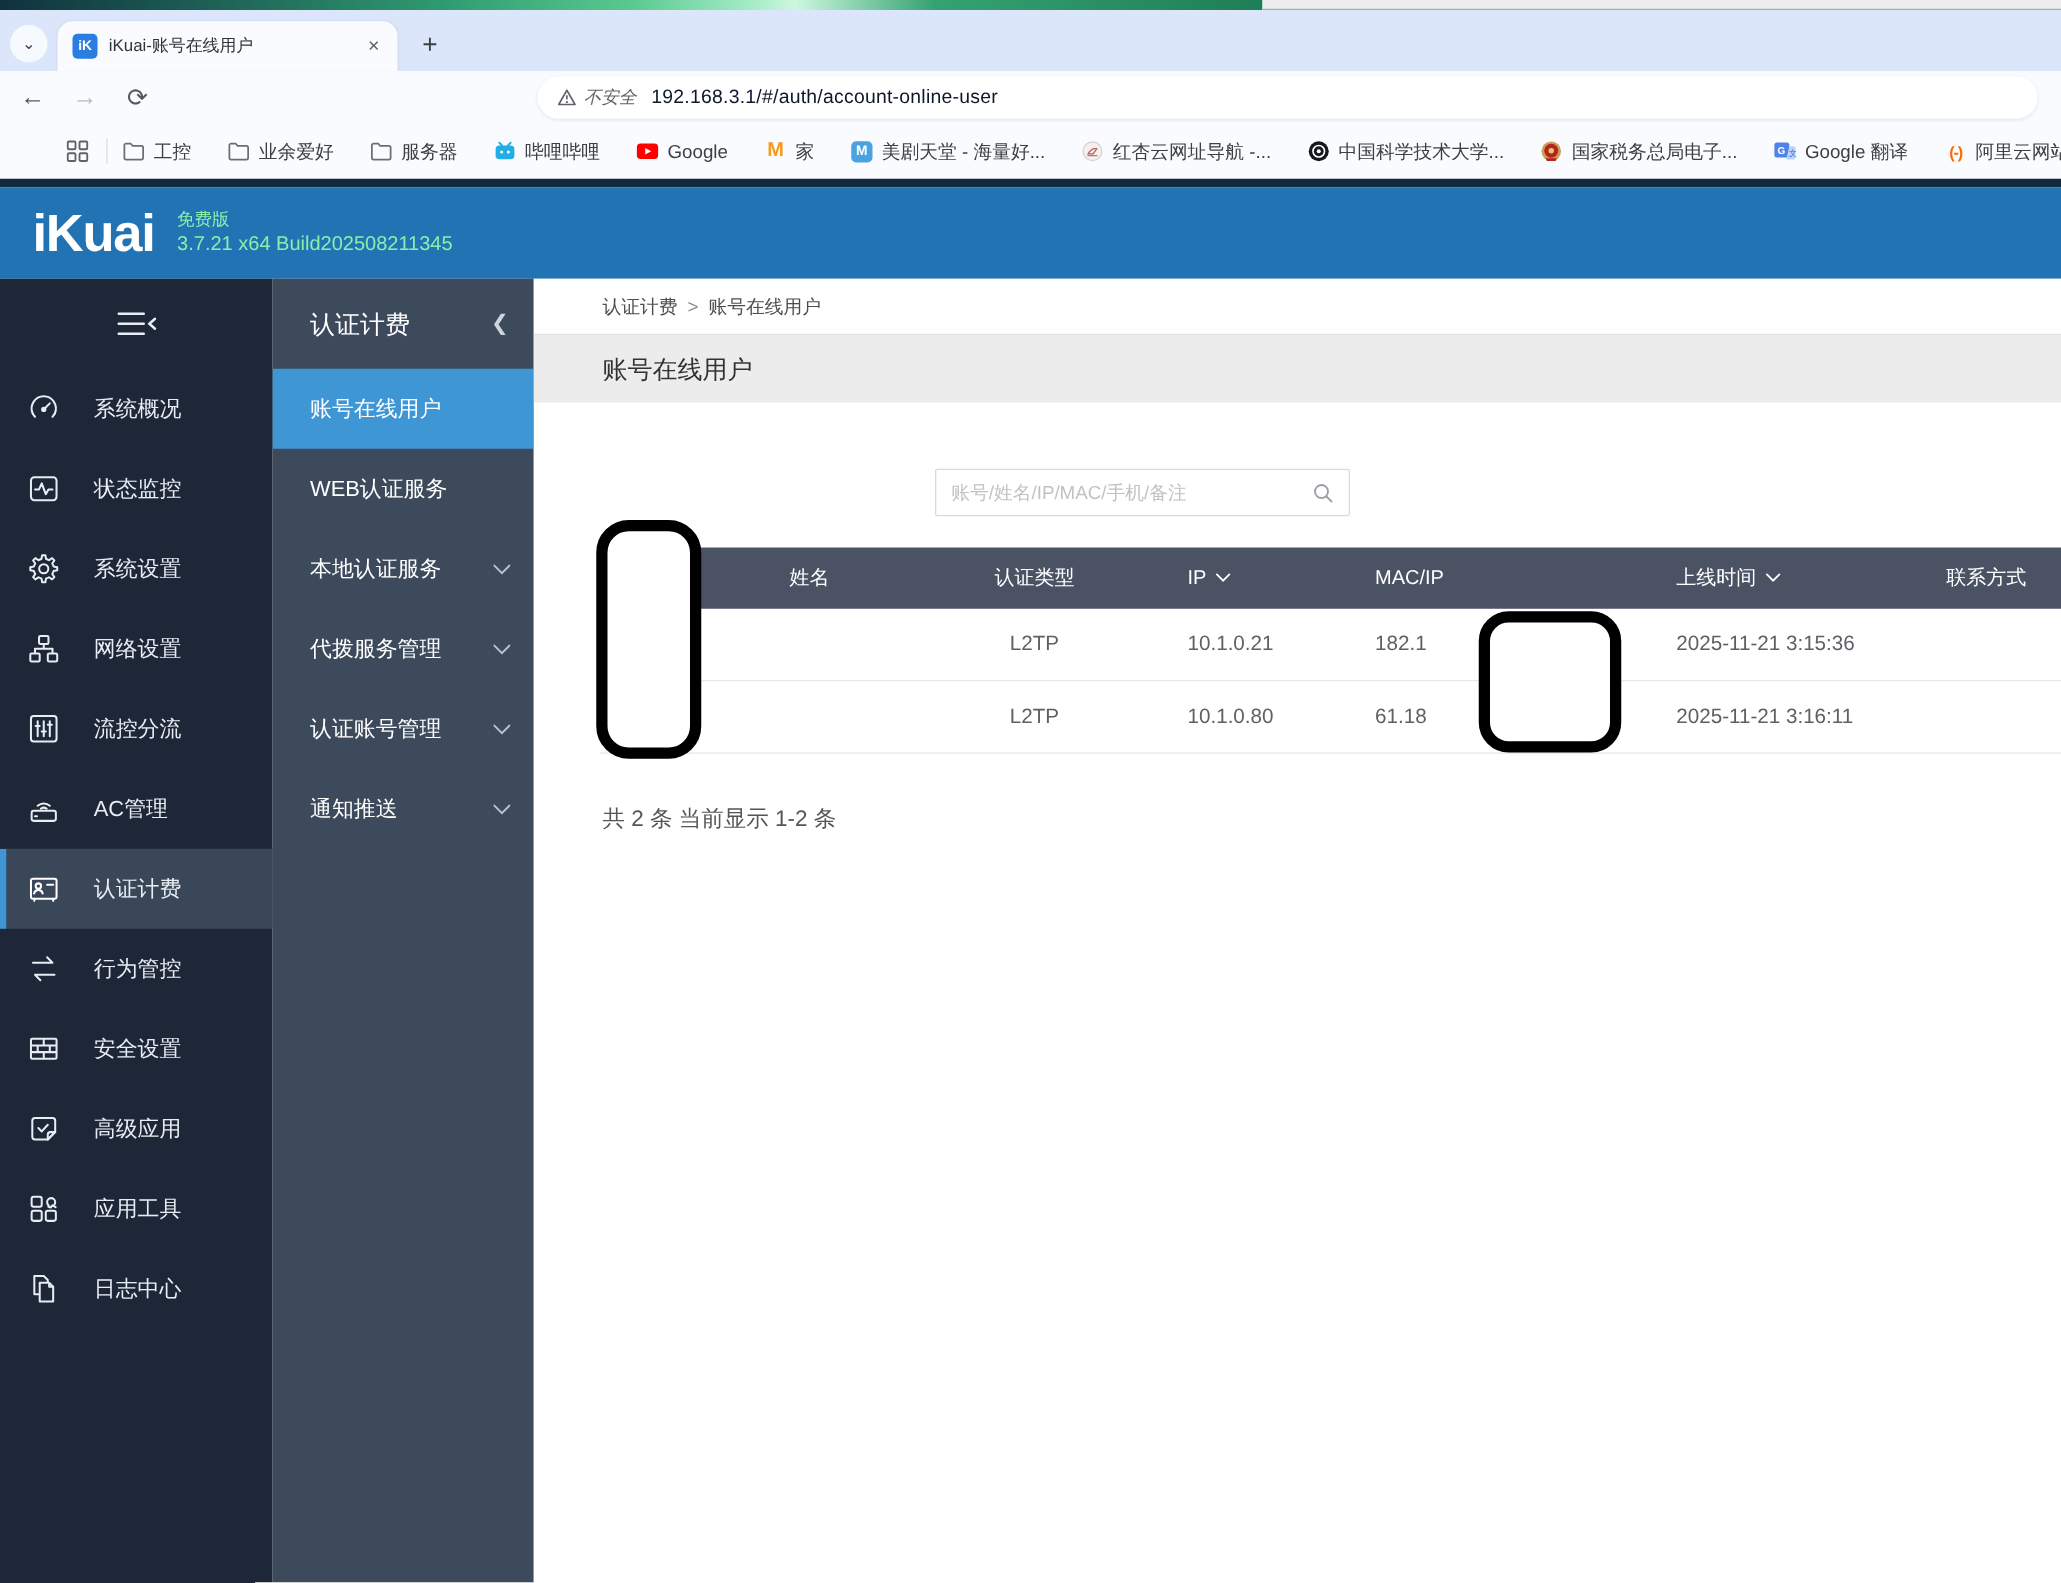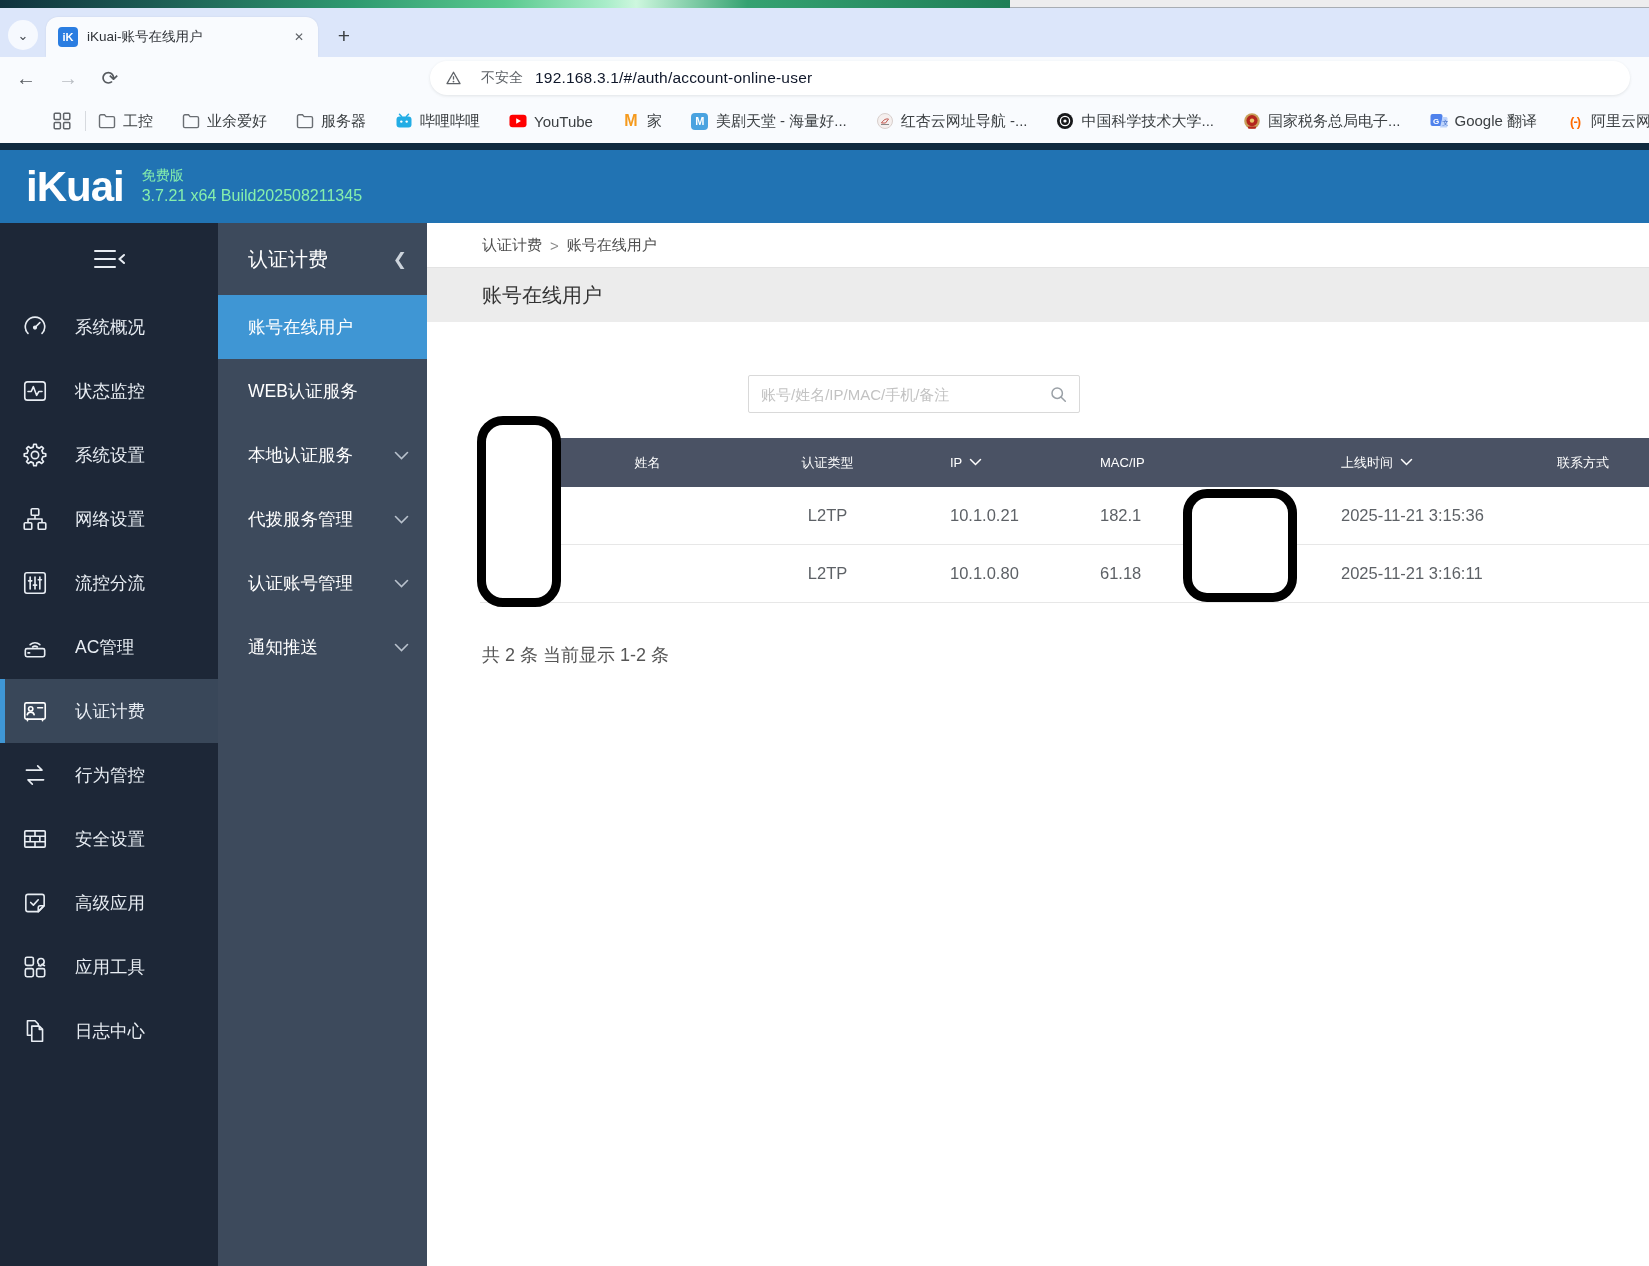--- a/index.html
+++ b/index.html
@@ -18,21 +18,21 @@
   .tab { position:absolute; left:46px; top:9px; width:272px; height:40px; background:#f9fbfe; border-radius:12px 12px 0 0; display:flex; align-items:center; padding:0 10px 0 12px; box-shadow:0 0 2px rgba(0,0,0,.08); }
   .favicon { width:20px; height:20px; border-radius:4px; background:#2a7de1; color:#fff; font-size:11px; font-weight:bold; display:flex; align-items:center; justify-content:center; flex:none; }
   .tab-title { flex:1; margin-left:9px; font-size:13.5px; color:#303338; white-space:nowrap; overflow:hidden; }
   .tab-close { width:18px; height:18px; border-radius:50%; color:#5f6368; font-size:12px; display:flex; align-items:center; justify-content:center; flex:none; }
   .new-tab { position:absolute; left:330px; top:14px; width:28px; height:28px; color:#3c4043; font-size:21px; font-weight:300; display:flex; align-items:center; justify-content:center; }
 
   .toolbar { position:absolute; left:0; top:57px; width:1649px; height:42px; background:#f9fbfe; }
   .nav-btn { position:absolute; top:5px; width:32px; height:32px; display:flex; align-items:center; justify-content:center; font-size:20px; color:#55595e; }
   .nav-btn.disabled { color:#b8bcc2; }
   .omnibox { position:absolute; left:430px; top:4px; width:1200px; height:34px; background:#ffffff; border-radius:17px; box-shadow:0 1px 3px rgba(60,64,67,.12); display:flex; align-items:center; padding:0 16px; }
-  .warn-chip { display:flex; align-items:center; gap:20px; color:#5f6368; font-size:14px; padding-right:12px; }
+  .warn-chip { display:flex; align-items:center; gap:6px; color:#5f6368; font-size:14px; padding-right:12px;font-style:italic; }
   .url-text { font-size:15.5px; color:#0f172a; letter-spacing:.2px; }
 
   .bookmarks { position:absolute; left:0; top:99px; width:1649px; height:44px; background:#f9fbfe; display:flex; align-items:center;padding-left:39px; }
   .apps-grid { margin-left:14px; flex:none; }
   .bm-divider { width:1px; height:20px; background:#d7dadf; margin:0 12px 0 14px; flex:none; }
   .bm-list { display:flex; align-items:center; gap:29px; white-space:nowrap; }
   .bm-item { display:flex; align-items:center; gap:7px; font-size:15px; color:#3c4043; flex:none; }
   .bm-ico { width:18px; height:18px; flex:none; display:flex; align-items:center; justify-content:center; font-size:15px; }
   .ico-box { width:17px; height:17px; border-radius:4px; color:#fff; font-size:11px; font-weight:bold; display:flex; align-items:center; justify-content:center; }
 
@@ -70,21 +70,21 @@
 
   .select-box { position:absolute; left:55px; top:152px; width:248px; height:38px; border:1px solid #d9d9d9; border-radius:2px; display:flex; align-items:center; padding:0 12px; font-size:15px; color:#555; }
   .select-box .chev { margin-left:auto; display:flex; }
   .search-box { position:absolute; left:321px; top:152px; width:332px; height:38px; border:1px solid #d9d9d9; border-radius:2px; display:flex; align-items:center; padding:0 12px; }
   .search-box input { border:none; outline:none; flex:1; font-size:15px; color:#555; font-family:inherit; background:transparent; }
   .search-box input::placeholder { color:#c2c2c2; }
   .search-ico { margin-left:6px; display:flex; }
 
   .utable { position:absolute; left:53px; top:215px; width:1169px; }
   .trow { display:flex; align-items:center; }
-  .thead { height:49px; background:#4a5264; color:#fff; font-size:13px; font-weight:500; }
+  .thead { height:49px; background:#4a5264; color:#fff; font-size:16px; font-weight:500; }
   .tbody-row { height:58px; border-bottom:1px solid #e7e7e7; font-size:16.5px; color:#5d6166; }
   .c1 { width:110px; flex:none; }
   .c2 { width:115px; flex:none; text-align:center; }
   .c3 { width:245px; flex:none; text-align:center; }
   .c4 { width:130px; flex:none; text-align:left; }
   .c5 { width:250px; flex:none; padding-left:20px; text-align:left; }
   .c6 { width:220px; flex:none; padding-left:11px; text-align:left; }
   .c7 { flex:1; padding-left:7px; text-align:left; }
   .sort-chev { display:inline-flex; margin-left:7px; vertical-align:1px; }
   .count-line { position:absolute; left:55px; top:420px; font-size:18px; color:#555; }
@@ -177,21 +177,21 @@
           </span>
         <span>哔哩哔哩</span>
       </div>
       <div class="bm-item">
         <span class="bm-ico">
             <svg width="19" height="14" viewBox="0 0 19 14">
               <rect x="0.5" y="0.5" width="18" height="13" rx="3.2" fill="#f00"></rect>
               <path d="M7.6 4.2v5.6l5-2.8z" fill="#fff"></path>
             </svg>
           </span>
-        <span>YouTube</span>
+        <span>Google</span>
       </div>
       <div class="bm-item">
         <span class="bm-ico" style="color:#f59a1d;font-weight:800;font-size:16px;">M</span>
         <span>家</span>
       </div>
       <div class="bm-item">
         <span class="bm-ico">
             <span class="ico-box" style="background:#4aa3e0;">M</span>
           </span>
         <span>美剧天堂 - 海量好...</span>

